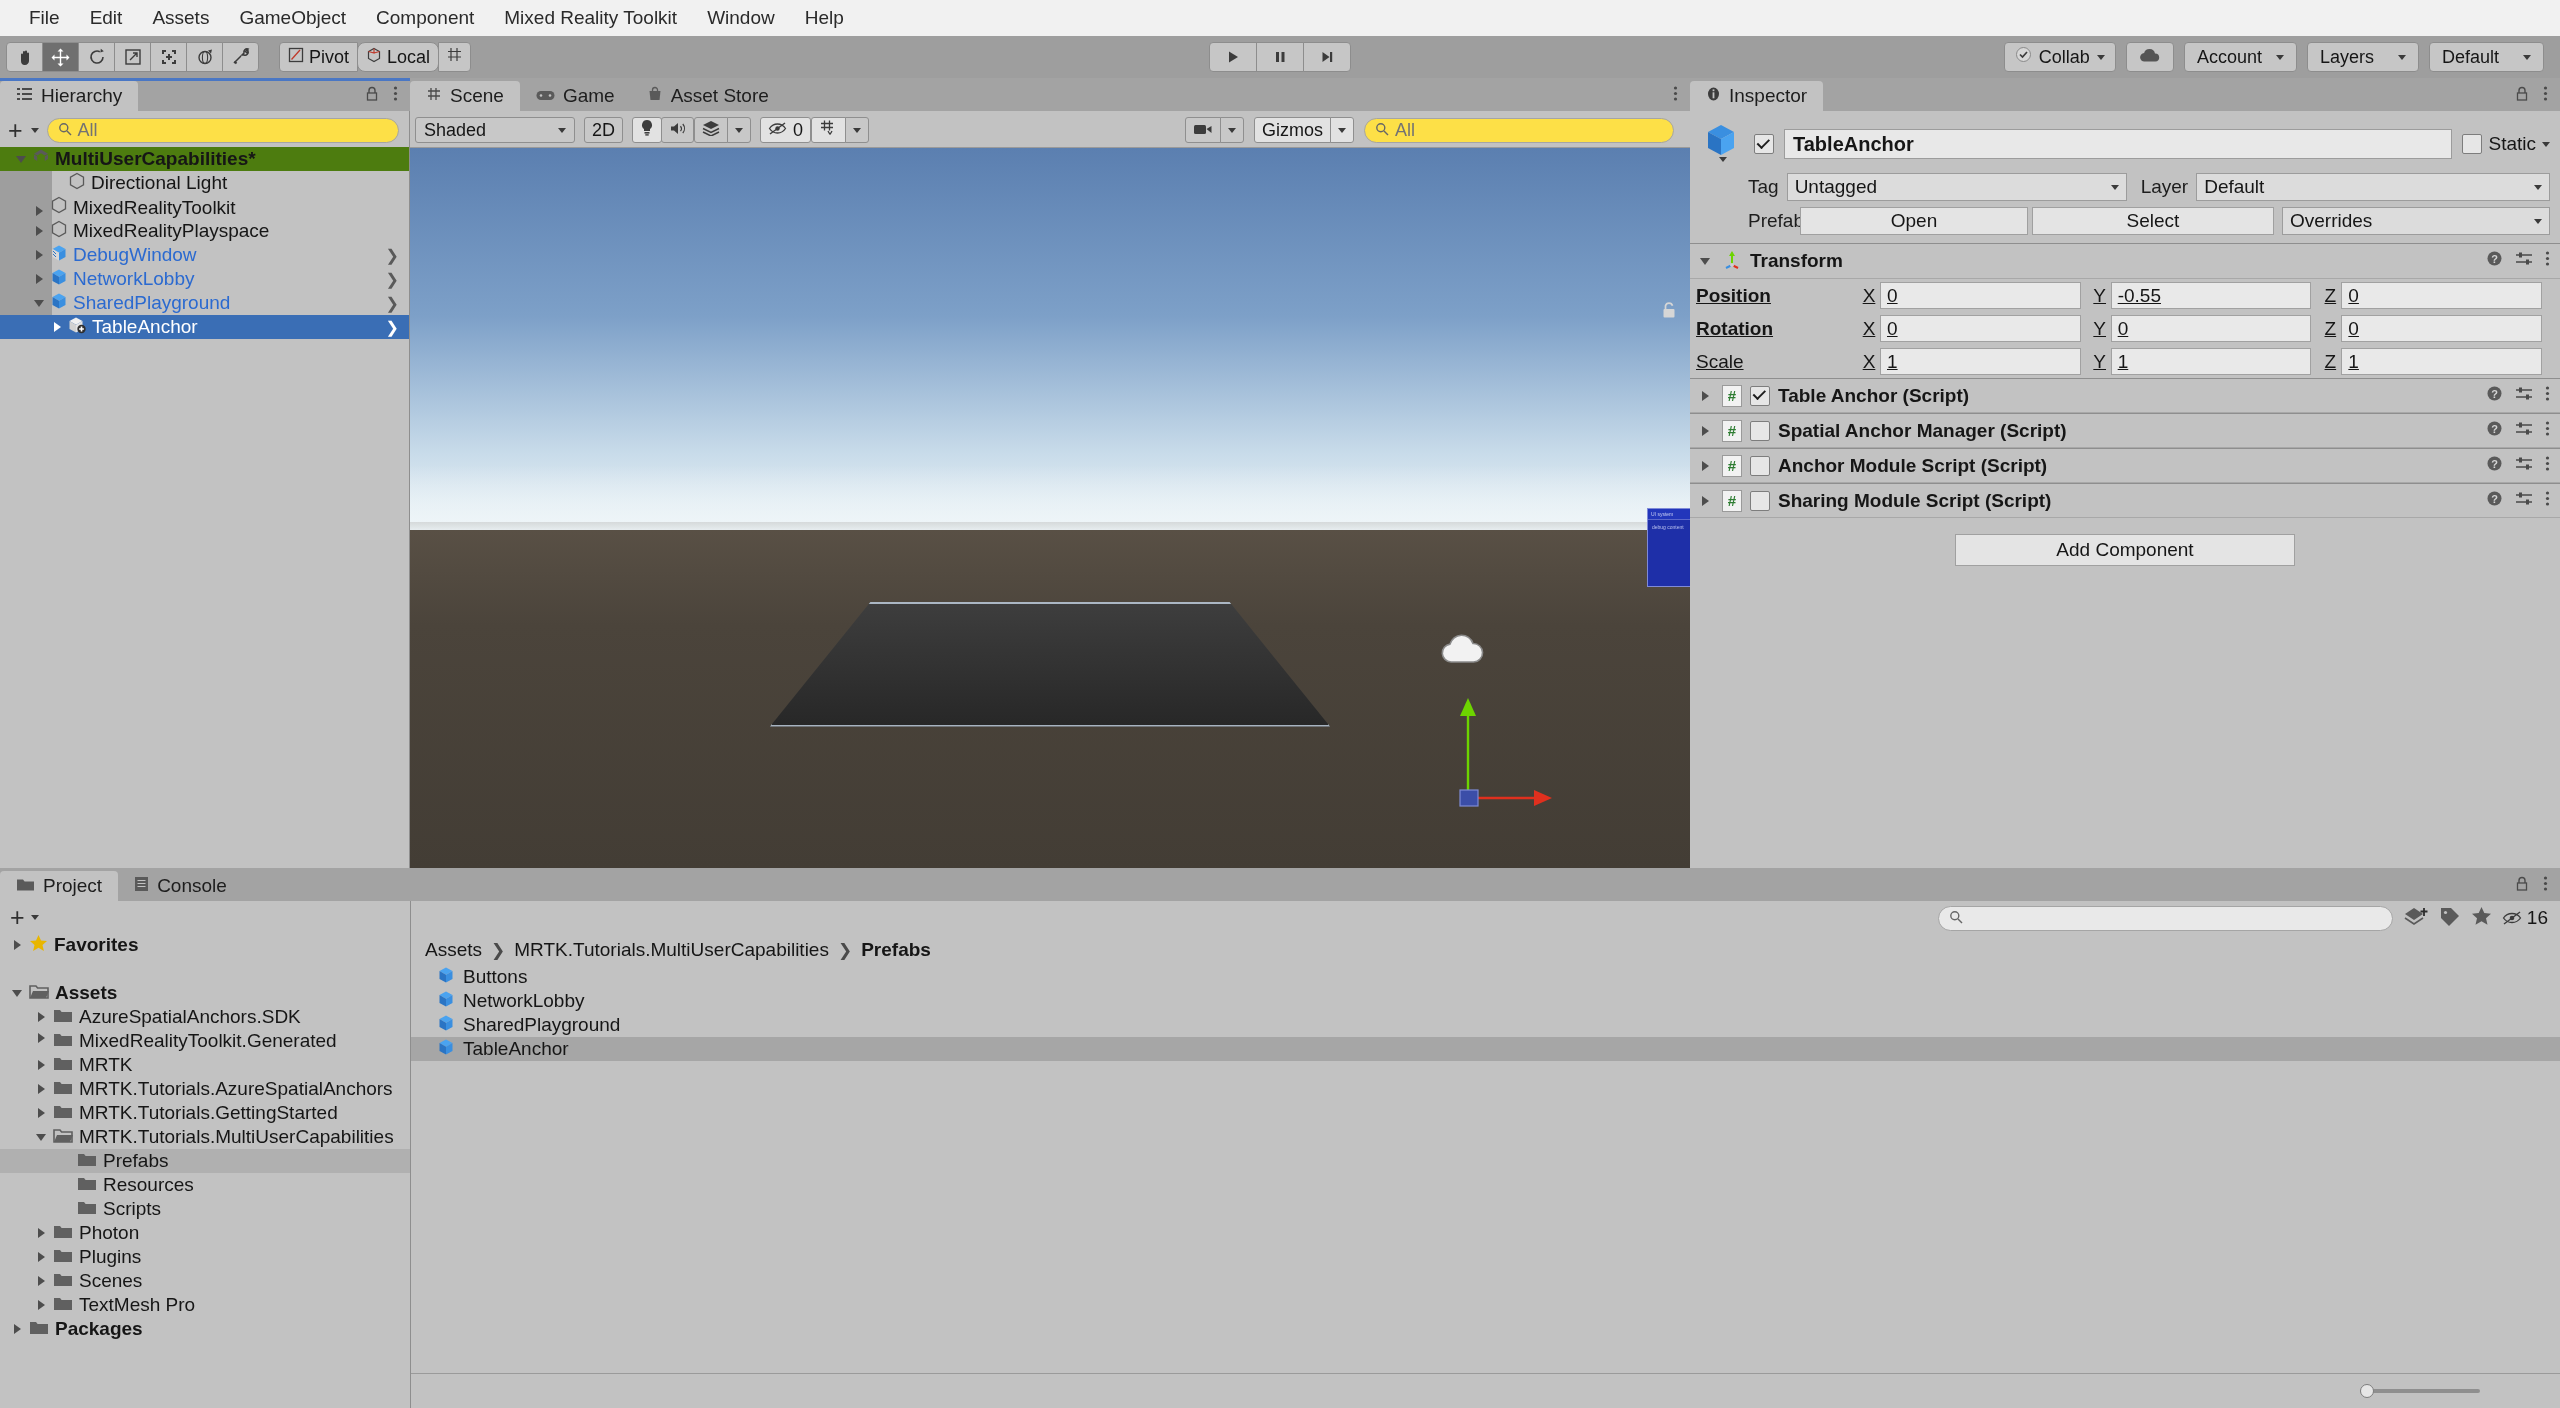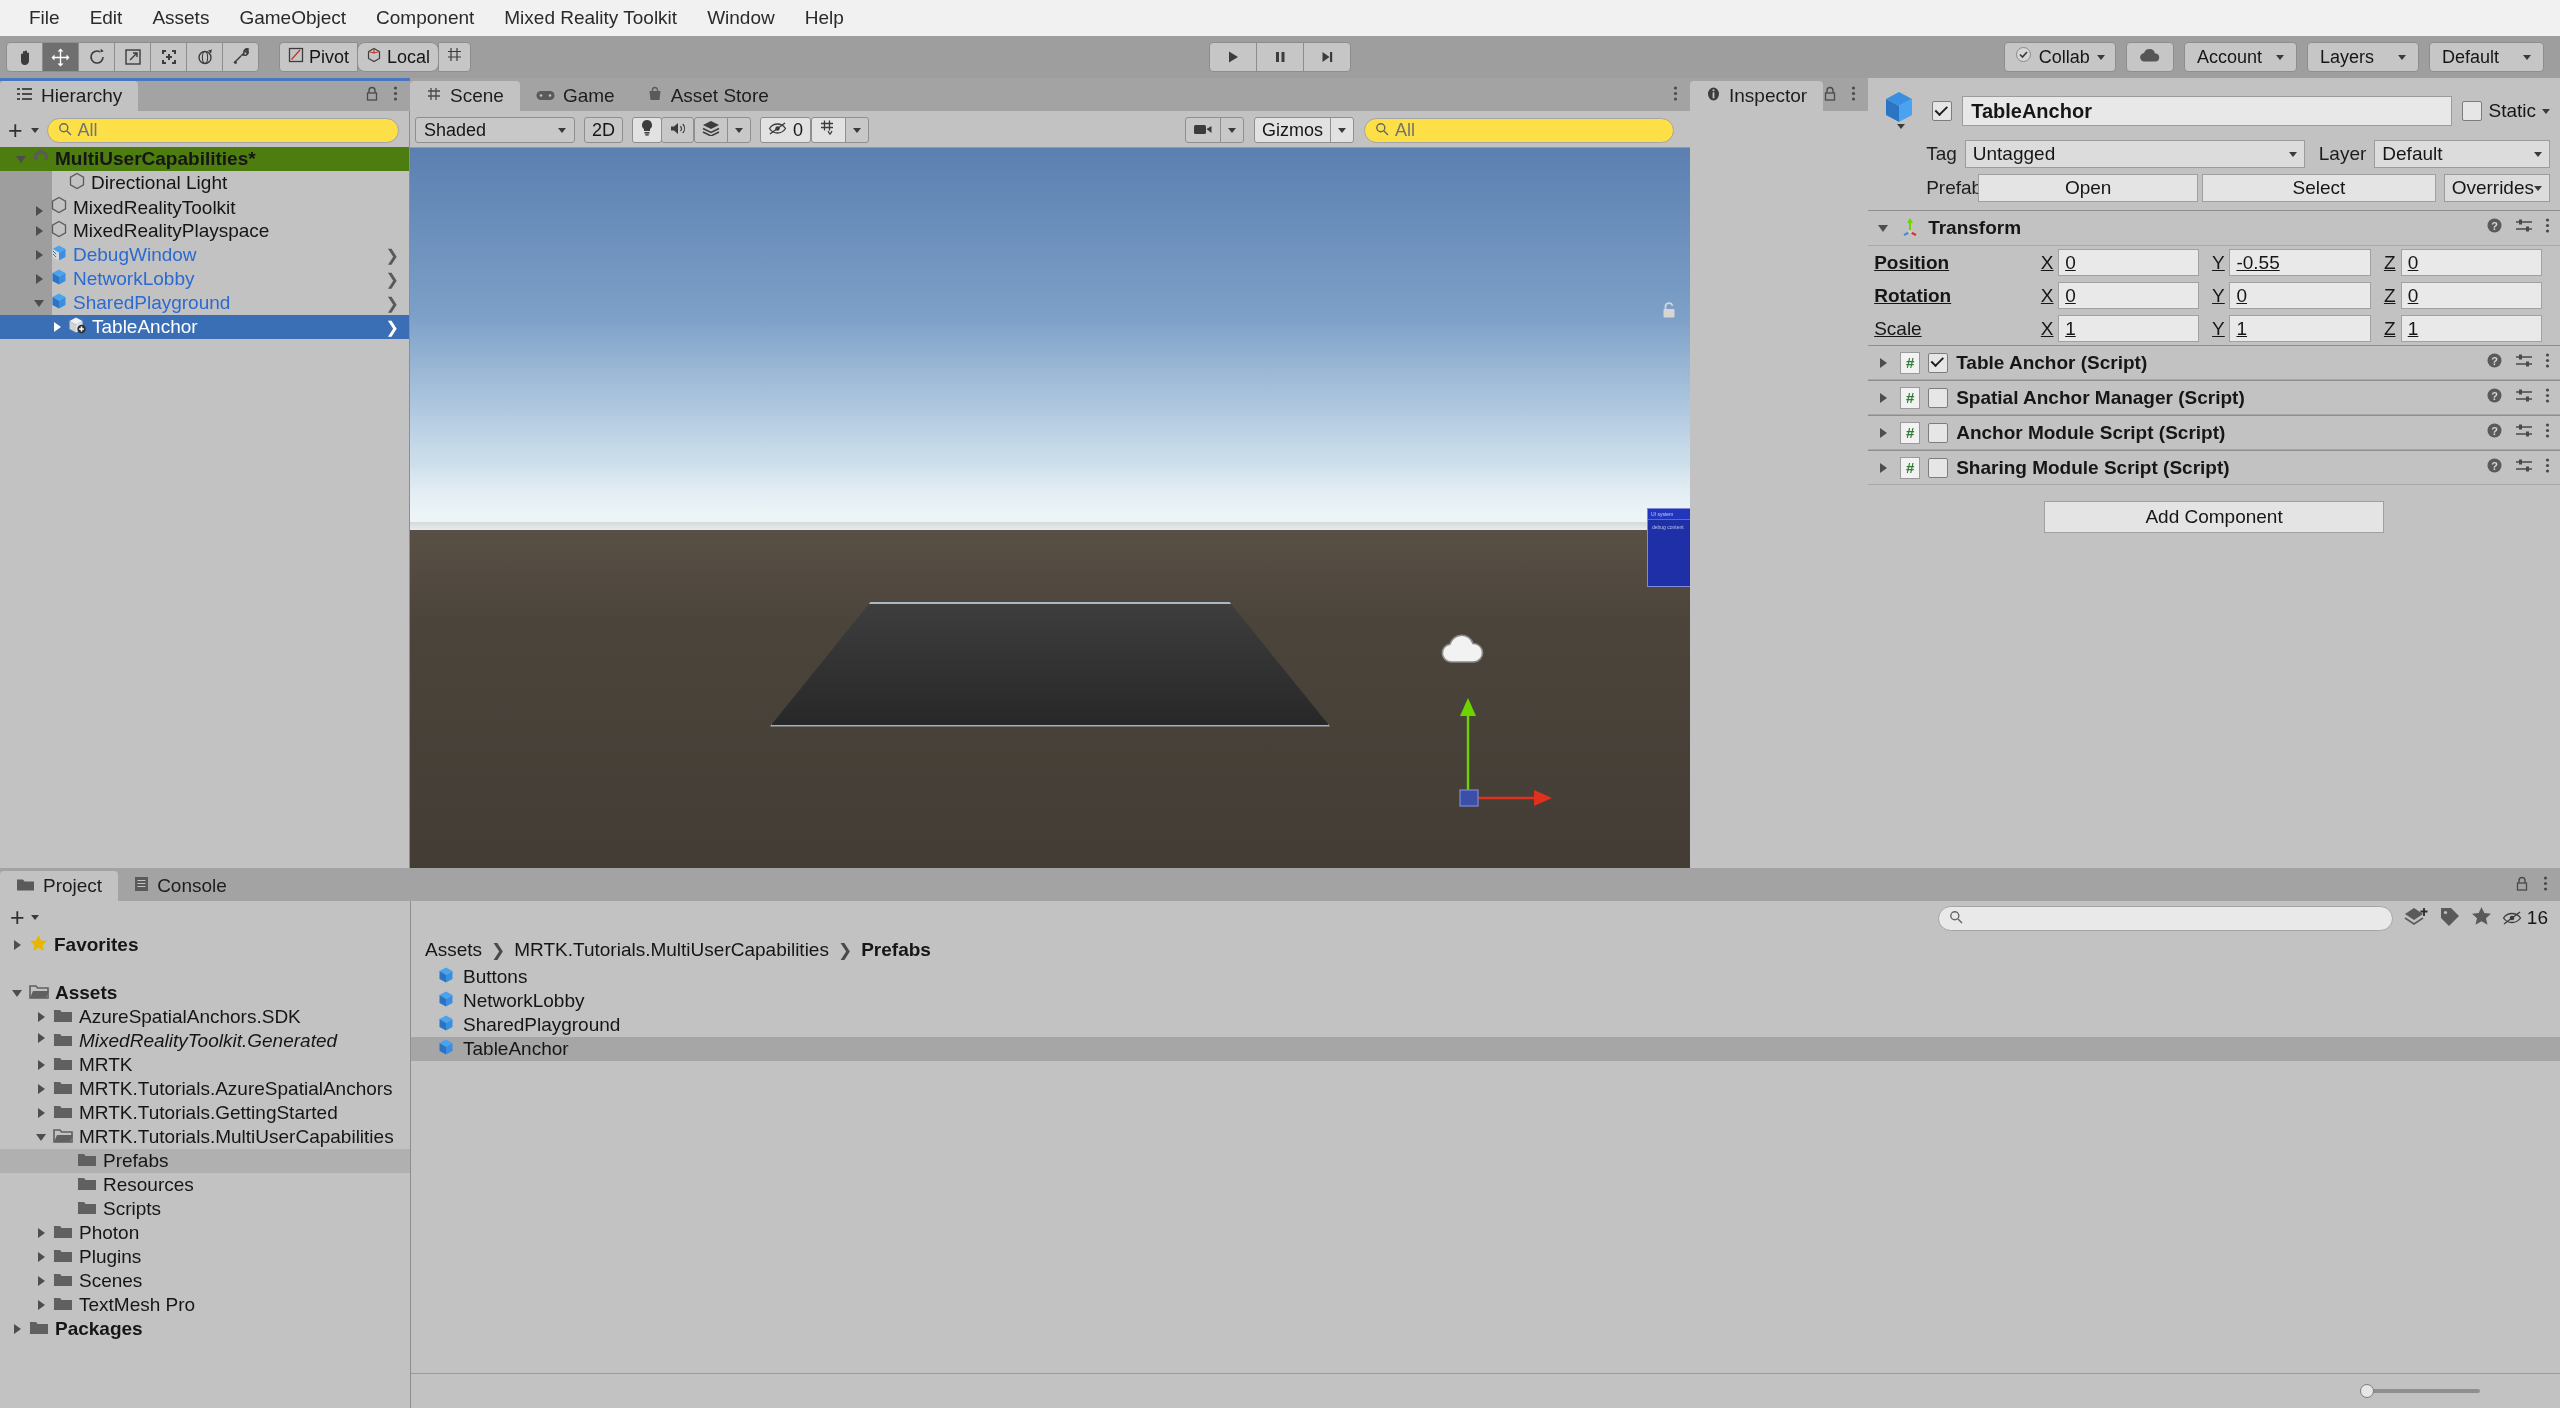--- a/index.html
+++ b/index.html
@@ -34,21 +34,21 @@
   .playbtn:last-child{border-radius:0 4px 4px 0;}
   .rightgroup{margin-left:auto;display:flex;align-items:center;gap:10px;padding-right:10px;}
   .rbtn{height:30px;background:#c6c6c6;border:1px solid #8d8d8d;border-radius:4px;display:flex;align-items:center;padding:0 10px;gap:7px;font-size:18px;box-sizing:border-box;}
   .caret{width:0;height:0;border-left:5px solid transparent;border-right:5px solid transparent;border-top:6px solid #3a3a3a;}
   .caret.sm{border-left:4px solid transparent;border-right:4px solid transparent;border-top:5px solid #3a3a3a;}
 
   
   .main{flex:1;display:flex;min-height:0;background:#a3a3a3;}
   .col-left{width:410px;display:flex;flex-direction:column;min-width:0;}
   .col-mid{flex:1;display:flex;flex-direction:column;min-width:0;}
-  .col-right{width:870px;display:flex;flex-direction:row;min-width:0;background:#c2c2c2;}
+  .col-right{width:870px;display:flex;flex-direction:column;min-width:0;background:#c2c2c2;}
 
   
   .tabstrip{height:33px;background:#a3a3a3;display:flex;align-items:flex-end;position:relative;flex:0 0 33px;}
   .tabstrip.active-bar::before{content:"";position:absolute;left:0;top:0;height:3px;width:100%;background:#4a77c4;}
   .ptab{height:30px;display:flex;align-items:center;gap:8px;padding:0 16px;font-size:19px;color:#1d1d1d;background:transparent;border-top-left-radius:4px;border-top-right-radius:4px;}
   .ptab.on{background:#c2c2c2;}
   .tabspacer{flex:1;}
   .tabicons{display:flex;align-items:center;gap:14px;padding:0 12px 4px 0;}
 
   
@@ -999,21 +999,21 @@
             <div class="prow">
               <span style="display:inline-flex;align-items:center;margin-left:34px;">
                 <span class="tri r"></span>
                 <span class="ic" style="margin:0 6px 0 3px;"><svg width="20" height="15" viewBox="0 0 20 15">
                     <path d="M1 2h6l1.6 2H19v10H1z" fill="#606060"></path>
                   </svg></span>
                 <span>AzureSpatialAnchors.SDK</span>
               </span>
             </div>
             <div class="prow">
-              <span style="display:inline-flex;align-items:flex-start;margin-left:34px;font-style:italic;">
+              <span style="display:inline-flex;align-items:flex-start;margin-left:34px;">
                 <span class="tri r"></span>
                 <span class="ic" style="margin:0 6px 0 3px;"><svg width="20" height="15" viewBox="0 0 20 15">
                     <path d="M1 2h6l1.6 2H19v10H1z" fill="#606060"></path>
                   </svg></span>
                 <span>MixedRealityToolkit.Generated</span>
               </span>
             </div>
             <div class="prow">
               <span style="display:inline-flex;align-items:center;margin-left:34px;">
                 <span class="tri r"></span>

